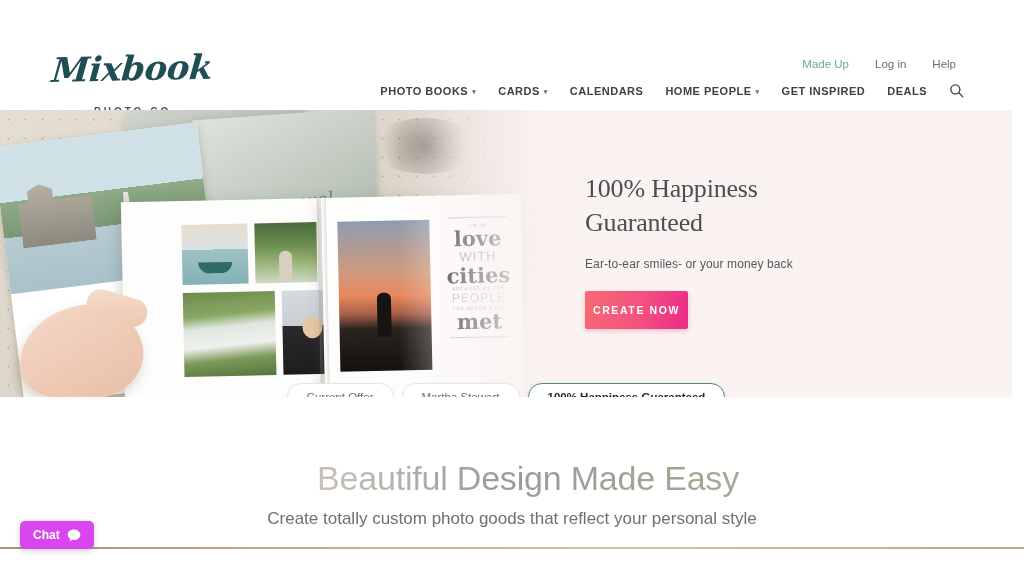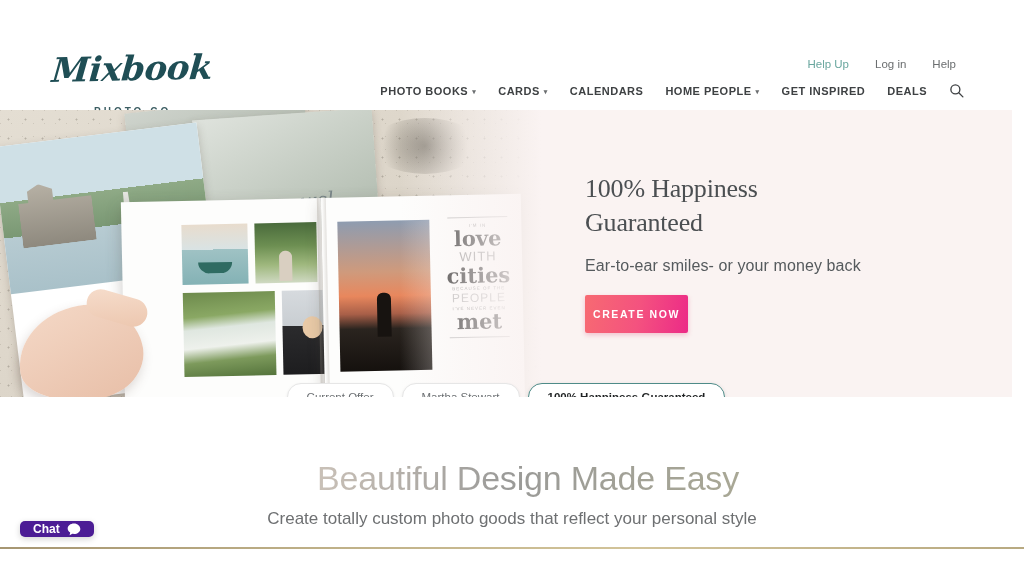--- a/index.html
+++ b/index.html
@@ -178,21 +178,21 @@
     background:linear-gradient(90deg, rgba(250,243,242,0) 0%, rgba(250,243,242,.55) 42%, rgba(250,243,242,1) 88%);
   }
 
   
   #hero-copy { position:absolute; left:585px; top:62px; width:390px; }
   #hero-title {
     font-size:26px; font-weight:400; line-height:34px;
     color:#4b4f52; letter-spacing:-0.2px;font-family:Liberation Serif, serif;
   }
   #hero-sub {
-    margin-top:17px; font-size:16px; color:#555a5d; letter-spacing:.1px;
+    margin-top:17px; font-size:12px; color:#555a5d; letter-spacing:.1px;
   }
   #cta-btn {
     margin-top:20px; display:inline-block; padding:13px 8px;
     background:linear-gradient(100deg,#f76a72 0%,#f4527f 52%,#ec2a87 100%);
     color:#fff; font-size:10.5px; font-weight:700; letter-spacing:1.6px;
     border:none; border-radius:2px; cursor:pointer;
     box-shadow:0 2px 5px rgba(220,60,110,.28);
   }
 
   
@@ -226,41 +226,41 @@
   }
   #bottom-rule {
     position:absolute; left:0; top:150px; width:1024px; height:2px;
     background:linear-gradient(90deg,#9c8a62 0%,#b6a679 30%,#cdbd8e 62%,#b0a073 100%);
     opacity:.9;
   }
 
   
   #chat-widget {
     position:absolute; left:20px; top:521px;
-    background:#4c1d95; color:#fff; border-radius:5px;
-    padding:1px 13px; display:flex; align-items:center; gap:7px;
+    background:#d946ef; color:#fff; border-radius:5px;
+    padding:7px 13px; display:flex; align-items:center; gap:7px;
     font-size:12px; font-weight:700; cursor:pointer;
     box-shadow:0 2px 6px rgba(0,0,0,.18);
   }
   #chat-bubble-icon { width:14px; height:13px; }
 </style>
 </head>
 <body>
 
 <div id="page">
 
   <div id="header">
 
     <div id="logo-block">
       <div id="logo-word">Mixbook</div>
       <div id="logo-sub">PHOTO CO.</div>
     </div>
 
     <div id="utility-nav">
-      <span class="u-item accent">Help Up</span>
+      <span class="u-item accent">Made Up</span>
       <span class="u-item">Log in</span>
       <span class="u-item">Help</span>
     </div>
 
     <div id="main-nav">
       <span class="m-item">
         <span>PHOTO BOOKS</span>
         <span class="caret">▾</span>
       </span>
       <span class="m-item">

